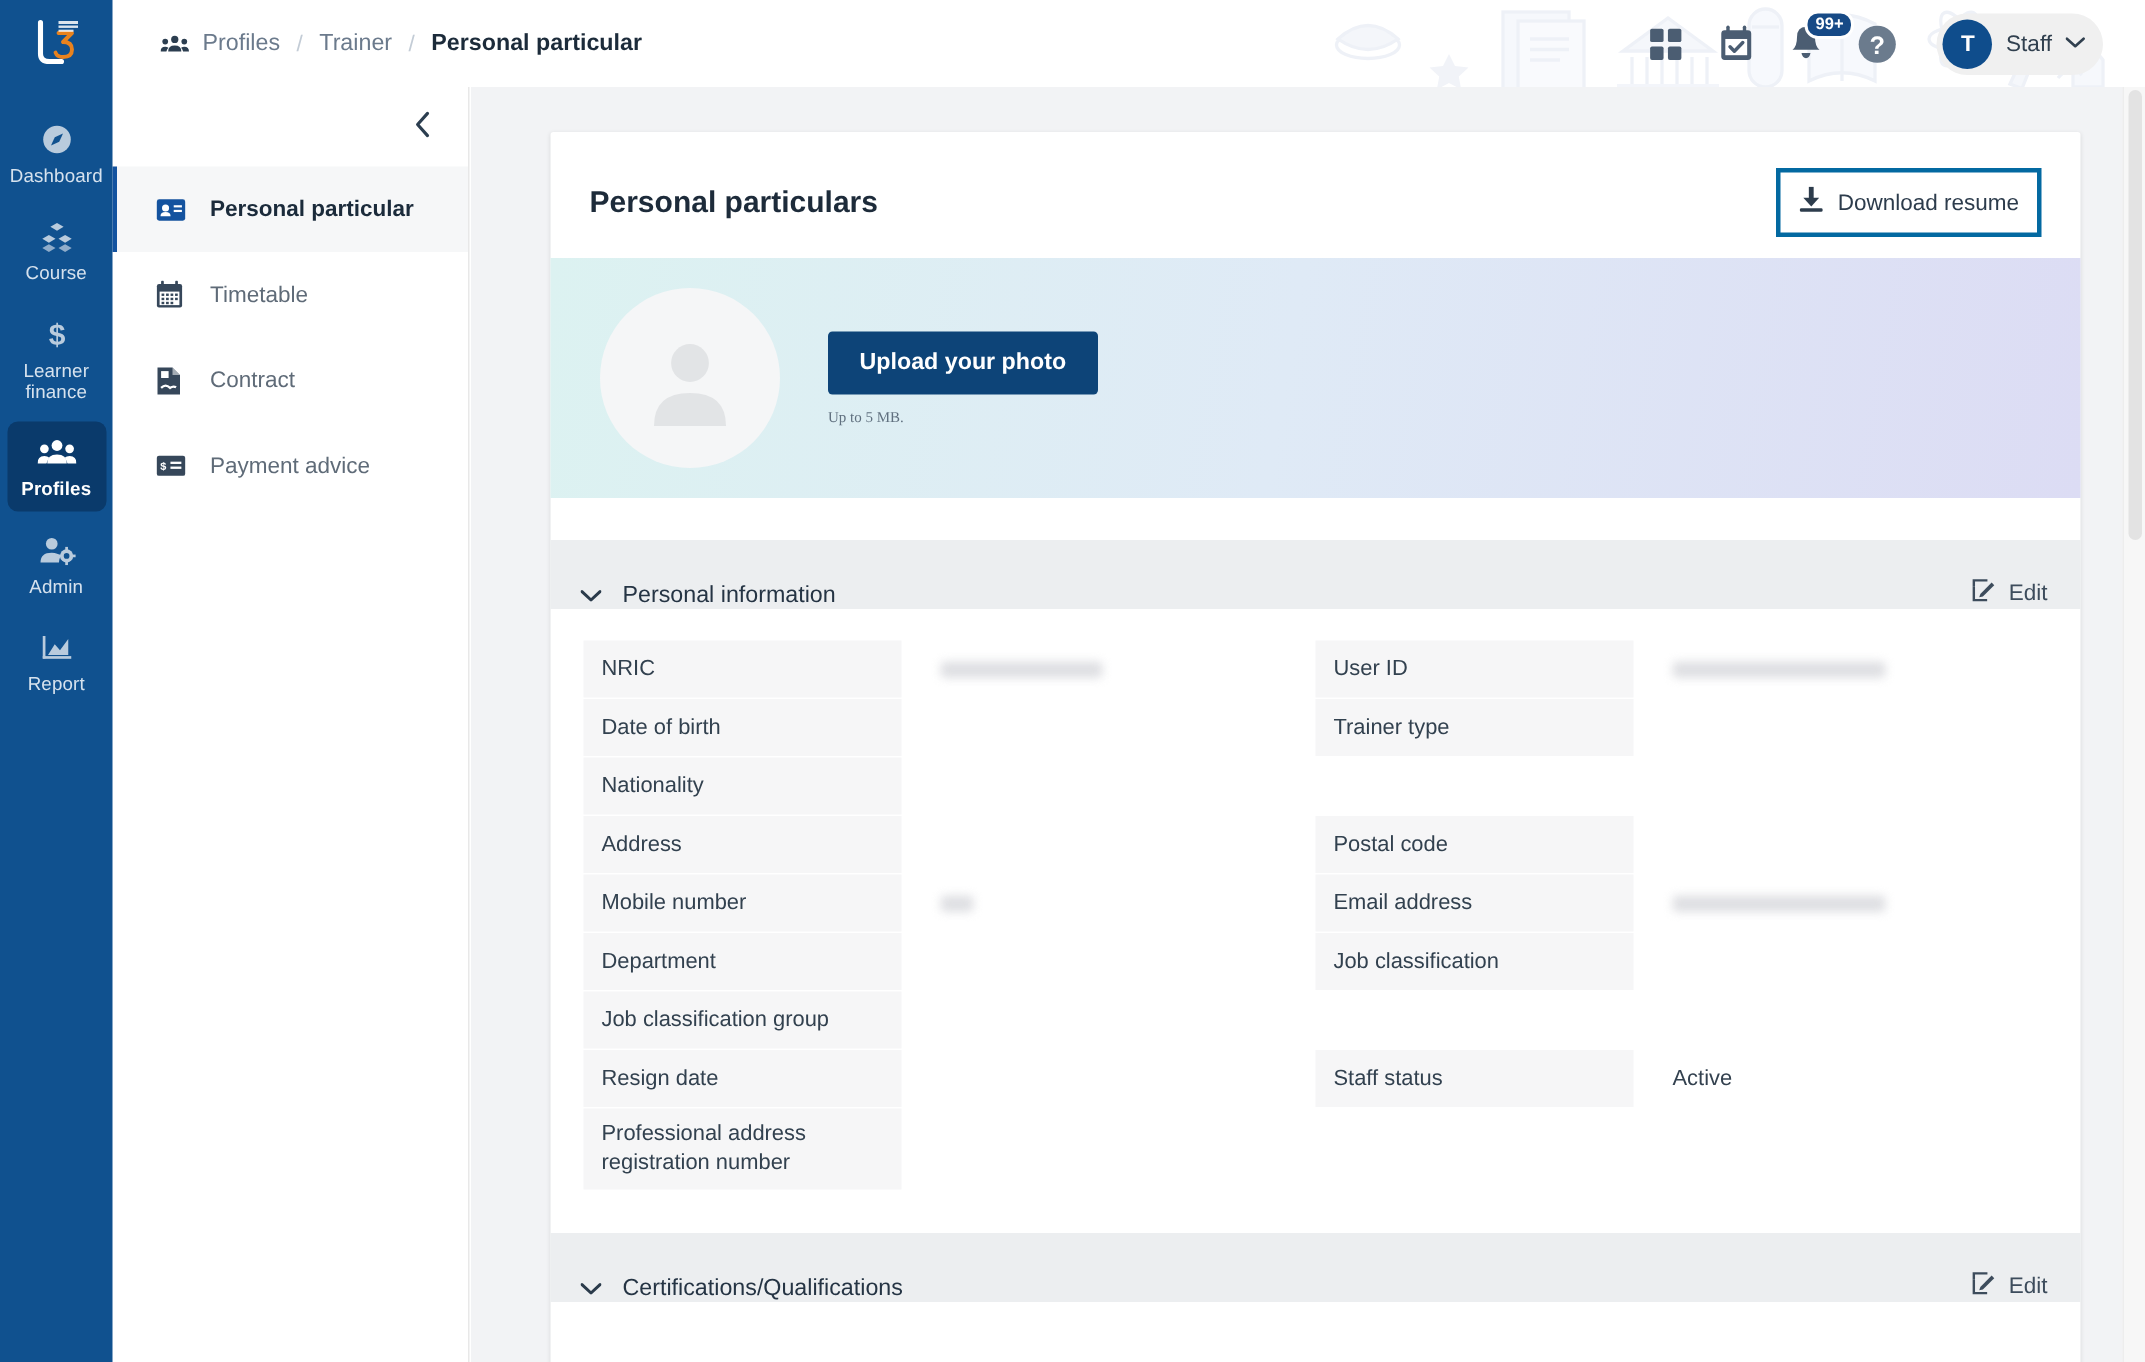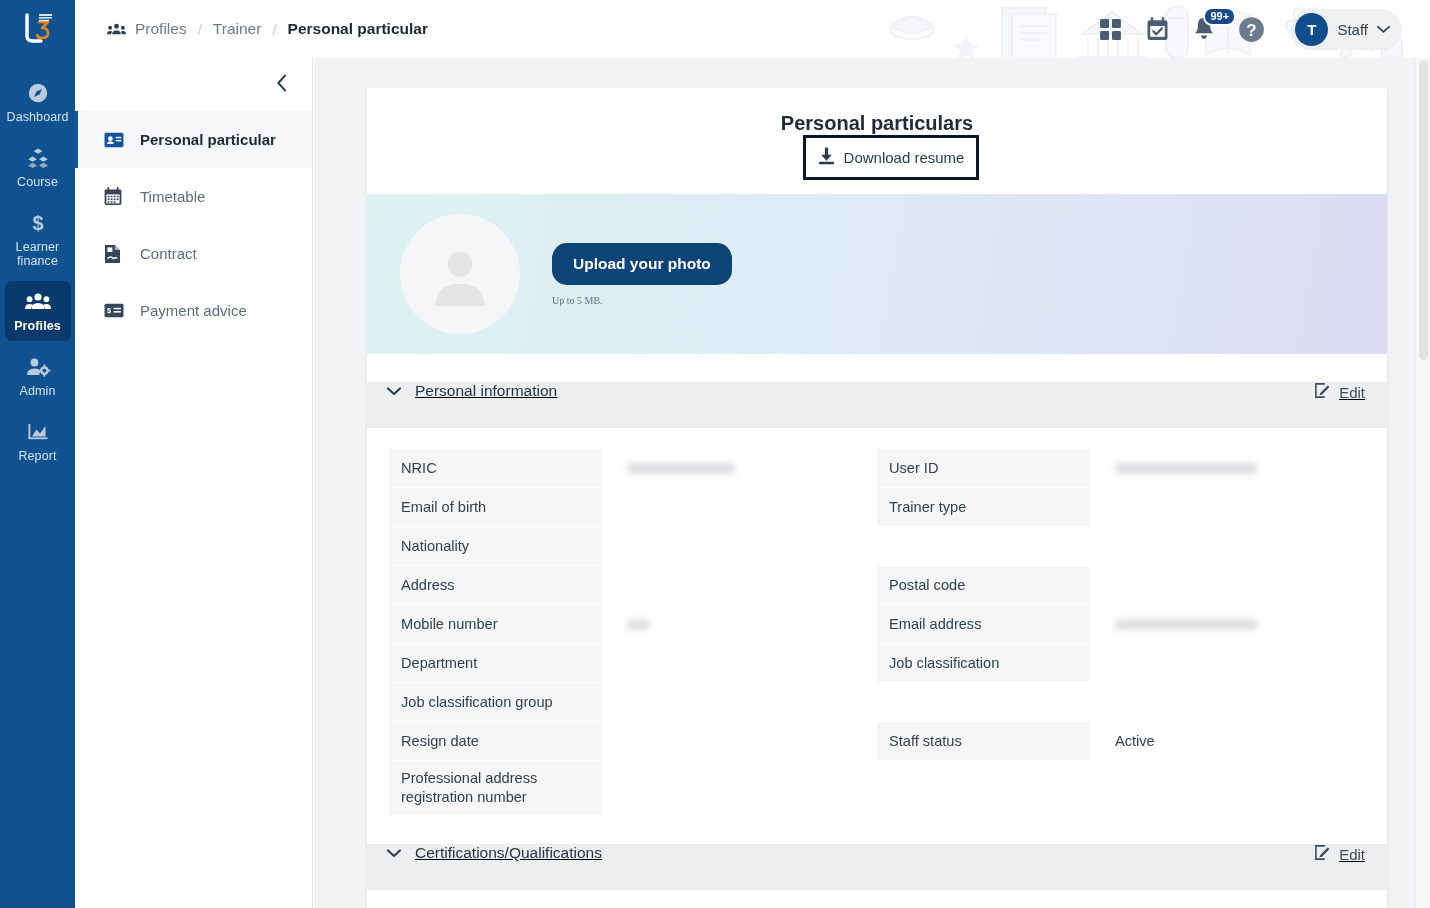--- a/index.html
+++ b/index.html
@@ -85,49 +85,48 @@
   }
   .card {
     position: absolute; left: 53px; top: 30px; width: 1020px;
     background: #ffffff; border-radius: 2px;
     box-shadow: 0 1px 3px rgba(0,0,0,.10);
     padding: 0 0 8px;
   }
   .card-head {
     display: flex; align-items: center; justify-content: space-between;
     padding: 24px 26px 14px 26px;
-    flex-direction: column;
   }
   .card-title { font-size: 20px; font-weight: bold; color: #1d2b3a; }
   .dl-btn {
     display: flex; align-items: center; gap: 9px; font-size: 15px; color: #2d3c4c;
     cursor: pointer; padding: 7px 10px;
   }
-  .dl-wrap { border: 3px solid #0f172a; padding: 2px; margin-left: 28px; }
+  .dl-wrap { border: 3px solid #0369a1; padding: 2px; margin-left: 28px; }
 
   .photo-band {
     margin: 0 0 0 0; height: 160px;
     background: linear-gradient(100deg, #dcf2f1 0%, #dfeaf6 48%, #dcdcf4 100%);
     display: flex; align-items: center; padding-left: 33px;
   }
   .photo-circle {
     width: 120px; height: 120px; border-radius: 50%; background: #f5f6f7;
     display: flex; align-items: center; justify-content: center; flex: 0 0 120px;
   }
   .photo-actions { margin-left: 32px; }
   .upload-btn {
     background: #0d4478; color: #ffffff; font-size: 15.5px; font-weight: bold;
-    border: none; border-radius: 15px; padding: 12px 21px; cursor: pointer;
+    border: none; border-radius: 3px; padding: 12px 21px; cursor: pointer;
     font-family: "Liberation Sans", sans-serif;
   }
   .upload-hint { margin-top: 10px; font-size: 10px; color: #60707f; font-family: Liberation Serif, serif; }
 
   .section-head {
-    height: 46px; background: #eceef0; display: flex; align-items: flex-start;
-    justify-content: space-between; padding: 0 22px 0 20px; margin-top: 28px; text-decoration: underline;
+    height: 46px; background: #eceef0; display: flex; align-items: flex-end;
+    justify-content: space-between; padding: 0 22px 0 20px; margin-top: 28px;
   }
   .sh-left { display: flex; align-items: center; gap: 14px; }
   .sh-title { font-size: 15.5px; color: #253444; }
   .chev { color: #2b3b4b; font-size: 13px; line-height: 1; }
   .edit-btn { display: flex; align-items: center; gap: 8px; font-size: 15px; color: #3d4c5c; cursor: pointer; }
 
   .info-grid {
     display: grid; grid-template-columns: 1fr 1fr; column-gap: 0;
     padding: 21px 22px 10px 22px;
   }
@@ -467,21 +466,21 @@
 
       <div class="info-grid">
         <div class="col">
           <div class="row">
               <div class="row-lbl">NRIC</div>
               <div class="row-val">
                 <span class="redact" style="width:108px"></span>
               </div>
             </div>
           <div class="row">
-              <div class="row-lbl">Email of birth</div>
+              <div class="row-lbl">Date of birth</div>
               <div class="row-val"></div>
             </div>
           <div class="row">
               <div class="row-lbl">Nationality</div>
               <div class="row-val"></div>
             </div>
           <div class="row">
               <div class="row-lbl">Address</div>
               <div class="row-val"></div>
             </div>

